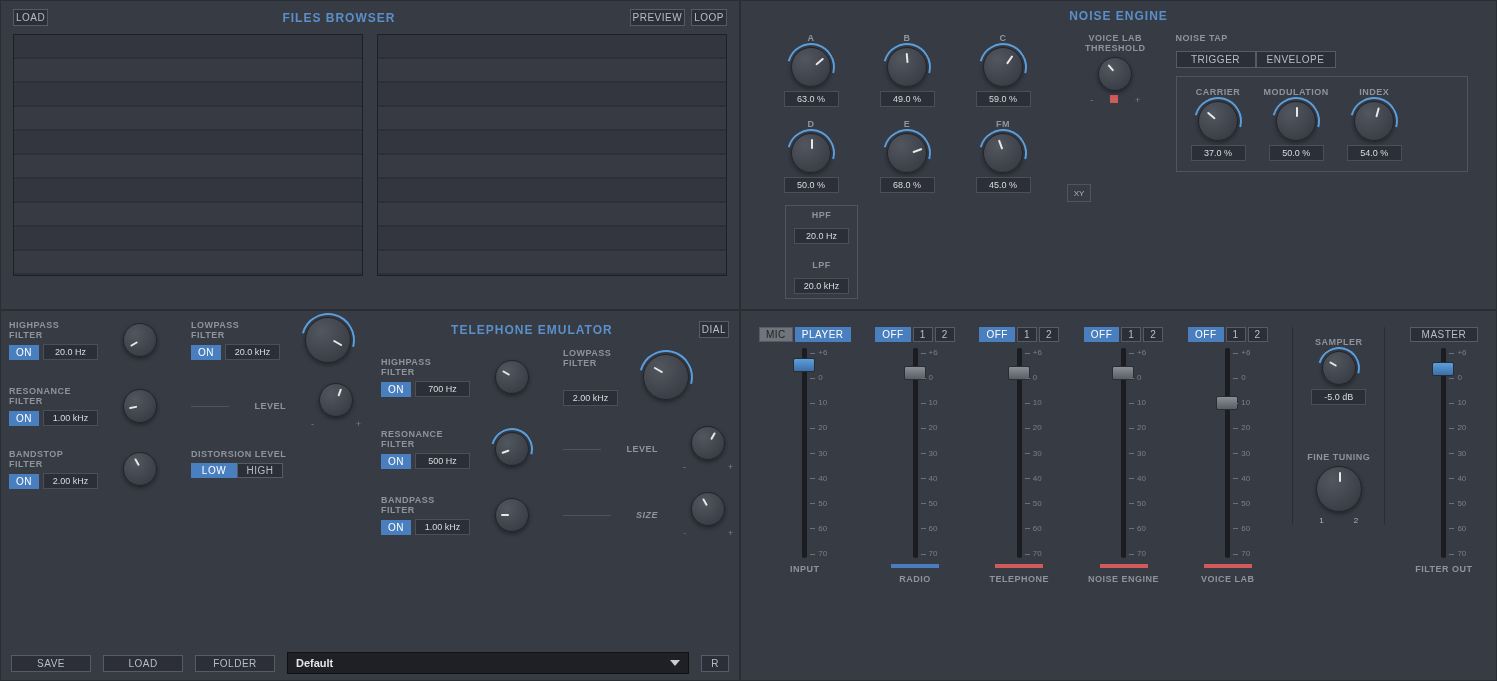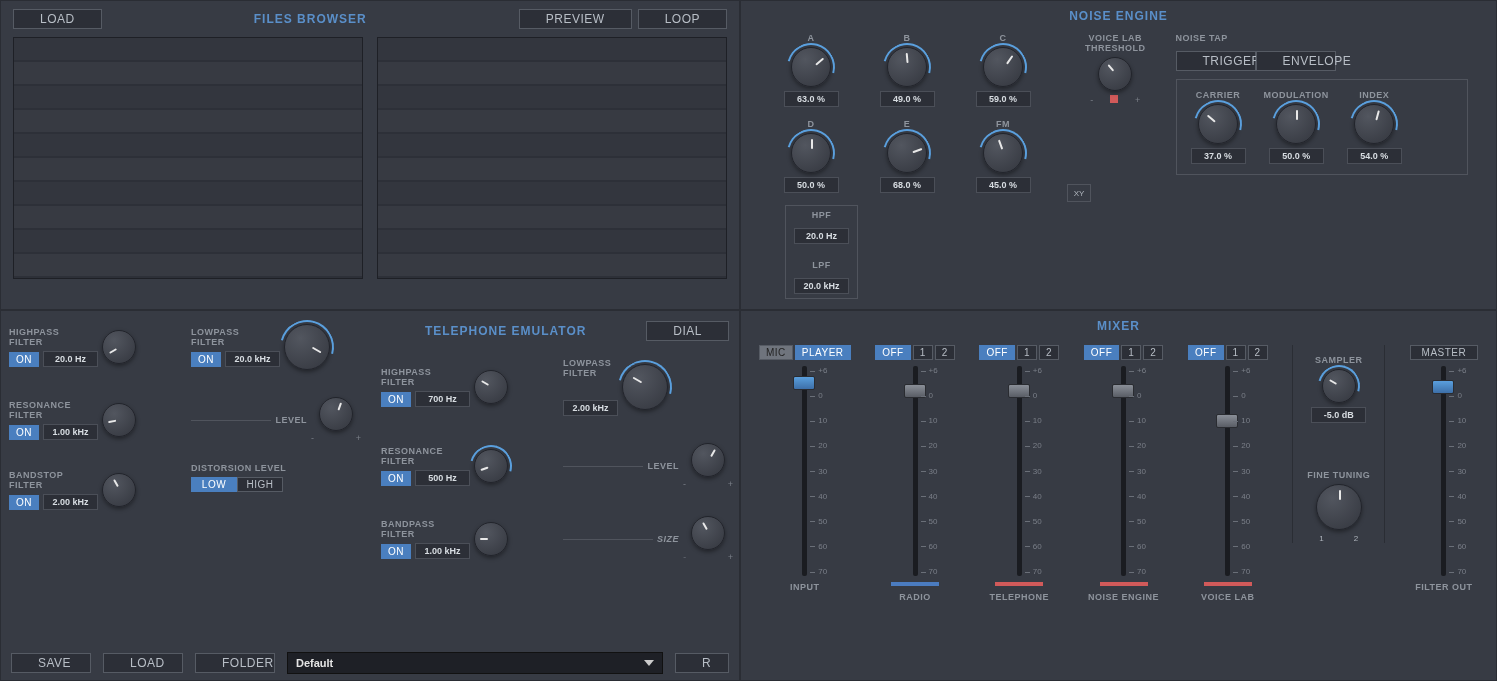--- a/index.html
+++ b/index.html
@@ -2,25 +2,25 @@
 <html><head>
 <meta charset="utf-8">
 <style>
 * { margin: 0; padding: 0; box-sizing: border-box; font-family: Arial, sans-serif; }
 body { background: #3a3e47; color: #aeb4bc; width: 1497px; height: 681px; overflow: hidden; font-size: 10px; }
 
 .main { display: grid; grid-template-columns: 740px 757px; grid-template-rows: 310px 371px; }
 .panel { border: 1px solid #2a2d34; padding: 6px 8px; background: #373b44; position: relative; }
 .sec-title { color: #5a8fc9; font-weight: bold; font-size: 12px; letter-spacing: 1px; text-align: center; }
 
-.btn, .btn-sm { background: #2c2f37; border: 1px solid #565b64; color: #b8bec6; padding: 2px 26px; font-size: 12px; cursor: pointer; letter-spacing: 0.5px; }
+.btn, .btn-sm { background: #2c2f37; border: 1px solid #565b64; color: #b8bec6; padding: 2px 2px; font-size: 10px; cursor: pointer; letter-spacing: 0.5px; }
 .btn-on { background: #4a7fbf; color: #fff; border-color: #4a7fbf; }
 .btn-sm { padding: 1px 6px; font-size: 10px; }
 
-.valbox { background: #2c2f37; border: 1px solid #4b4f58; padding: 2px 6px; font-size: 9px; color: #d8dde2; text-align: center; min-width: 55px; display: inline-block; font-weight: bold; }
+.valbox { background: #2c2f37; border: 1px solid #4b4f58; padding: 2px 6px; font-size: 9px; color: #d8dde2; text-align: center; min-width: 55px; display: inline-block; }
 .lbl { font-size: 9px; color: #8e949d; font-weight: bold; letter-spacing: 0.5px; }
 
 
 .knob { position: relative; width: 40px; height: 40px; border-radius: 50%; background: radial-gradient(circle at 35% 30%, #52565f, #33363e); border: 1px solid #22242b; box-shadow: 0 2px 4px rgba(0,0,0,.4); }
 .knob-lg { width: 46px; height: 46px; }
 .knob-sm { width: 34px; height: 34px; }
 .knob-arc { position: absolute; inset: -5px; border: 2px solid transparent; border-top-color: #5a9fdd; border-right-color: #5a9fdd; border-radius: 50%; transform: rotate(-30deg); }
 .knob-tick { position: absolute; left: 50%; top: 5px; width: 2px; height: 10px; background: #e8e8e8; transform-origin: 50% 15px; border-radius: 1px; }
 .knob-sm .knob-tick { transform-origin: 50% 12px; height: 8px; top: 4px; }
 
@@ -42,21 +42,21 @@
 .ch-meter-led { width: 48px; height: 4px; }
 .led-blue { background:#4b7cc0; } .led-red { background:#d15a5a; }
 
 .tiny { font-size: 8px; }
 
 
 .files-head { display:flex; align-items:center; justify-content:space-between; padding:2px 4px 8px; }
 .files-body { display:grid; grid-template-columns: 1fr 1fr; gap:14px; height:238px; padding:0 4px; }
 .knob-cell { display:flex; flex-direction:column; align-items:center; gap:4px; }
 .filter-row { display:flex; align-items:center; gap:10px; margin-top:-2px; padding-left:16px; }
-.emu-group { display:flex; align-items:center; gap:4px;margin-top:7px; }
+.emu-group { display:flex; align-items:center; gap:25px; }
 .emu-col { display:flex; flex-direction:column; gap:4px; }
 
 .mixer-body { display:flex; gap:18px; padding:10px 10px 4px; align-items:flex-start; justify-content: space-between; }
 .mixer-header { display:flex; justify-content:center; padding:2px 0 2px; }
 
 .preset-bar { position:absolute; bottom:6px; left:10px; right:10px; display:flex; align-items:center; gap:12px; }
 .preset-sel { flex:1; background:#1e2026; color:#e5e5e5; padding:4px 8px; font-size:11px; font-weight:bold; display:flex; justify-content:space-between; align-items:center; border:1px solid #111; }
 
 .box-outline { border:1px solid #50545d; padding:8px;flex-direction:column; }
 .pm { display:flex; justify-content:space-between; font-size:9px; color:#7a7f88; width:50px; }
@@ -431,23 +431,20 @@
       <button class="btn" style="width:80px">FOLDER</button>
       <div class="preset-sel">
         <span>Default</span>
         <span class="tri-down"></span>
       </div>
       <button class="btn" style="width:28px">R</button>
     </div>
   </div>
 
   <div class="panel">
-    <div class="mixer-header">
-        <div class="sec-title">MIXER</div>
-      </div>
     <div class="mixer-body">
 
       <div class="ch-strip">
         <div class="ch-top">
           <button class="btn-sm" style="background:#6f747d;color:#222">MIC</button>
           <button class="btn-sm btn-on">PLAYER</button>
         </div>
         <div style="position:relative;display:flex;">
           <div class="fader-track">
               <div class="fader-cap blue" style="top:10px"></div>

